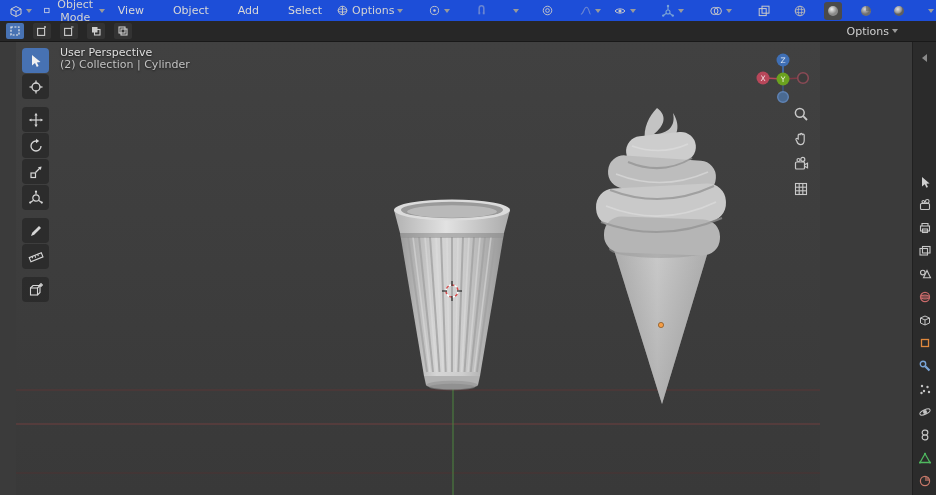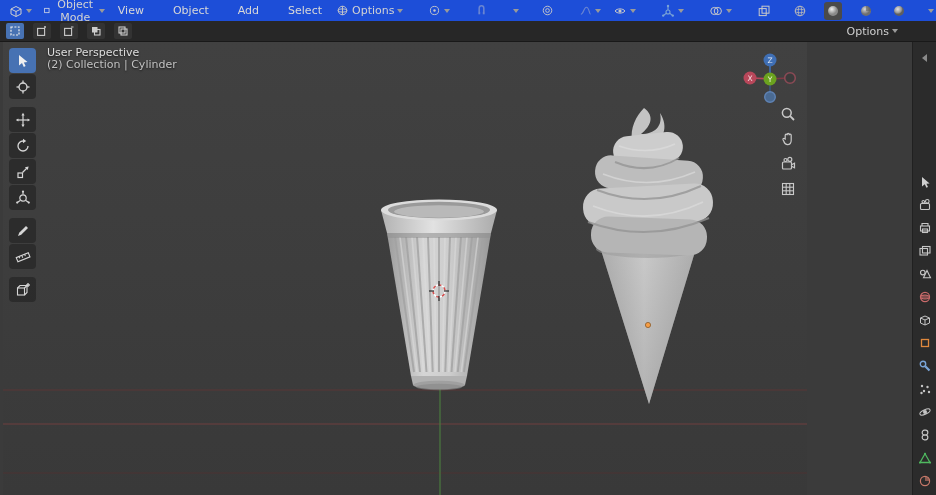--- a/index.html
+++ b/index.html
@@ -18,21 +18,21 @@
   .sphereBtn{padding:2px 2px}
   .sphereBtn.active{background:#4a4a4a}
 
   
   .toolheader{position:absolute;top:21px;left:0;right:0;height:21px;background:#272727;border-bottom:1px solid #191919;display:flex;align-items:center;padding:0 6px;gap:8px;z-index:5}
   .smode{width:18px;height:16px;justify-content:center;padding:0;background:#333;border-radius:2px;margin-right:1px}
   .smode.active{background:#4772b3}
   .optionsBtn{color:#cfcfcf;padding:2px 4px}
 
   
-  .viewport{position:absolute;top:42px;left:3px;width:804px;bottom:0;background:linear-gradient(#414141,#393939);overflow:hidden}
+  .viewport{position:absolute;top:42px;left:16px;width:804px;bottom:0;background:linear-gradient(#414141,#393939);overflow:hidden}
   .scene{position:absolute;inset:0}
   .vp-text{position:absolute;left:44px;top:5px;line-height:12px;text-shadow:0 1px 2px rgba(0,0,0,.65)}
   .vp-text .l1{color:#dedede}
   .vp-text .l2{color:#c2c2c2}
 
   .toolshelf{position:absolute;left:6px;top:6px;display:flex;flex-direction:column;gap:1px}
   .toolshelf .gap{height:6px}
   .tool{width:27px;height:25px;justify-content:center;padding:0;background:rgba(42,42,42,.92);border-radius:4px}
   .tool.active{background:#4772b3}
 

